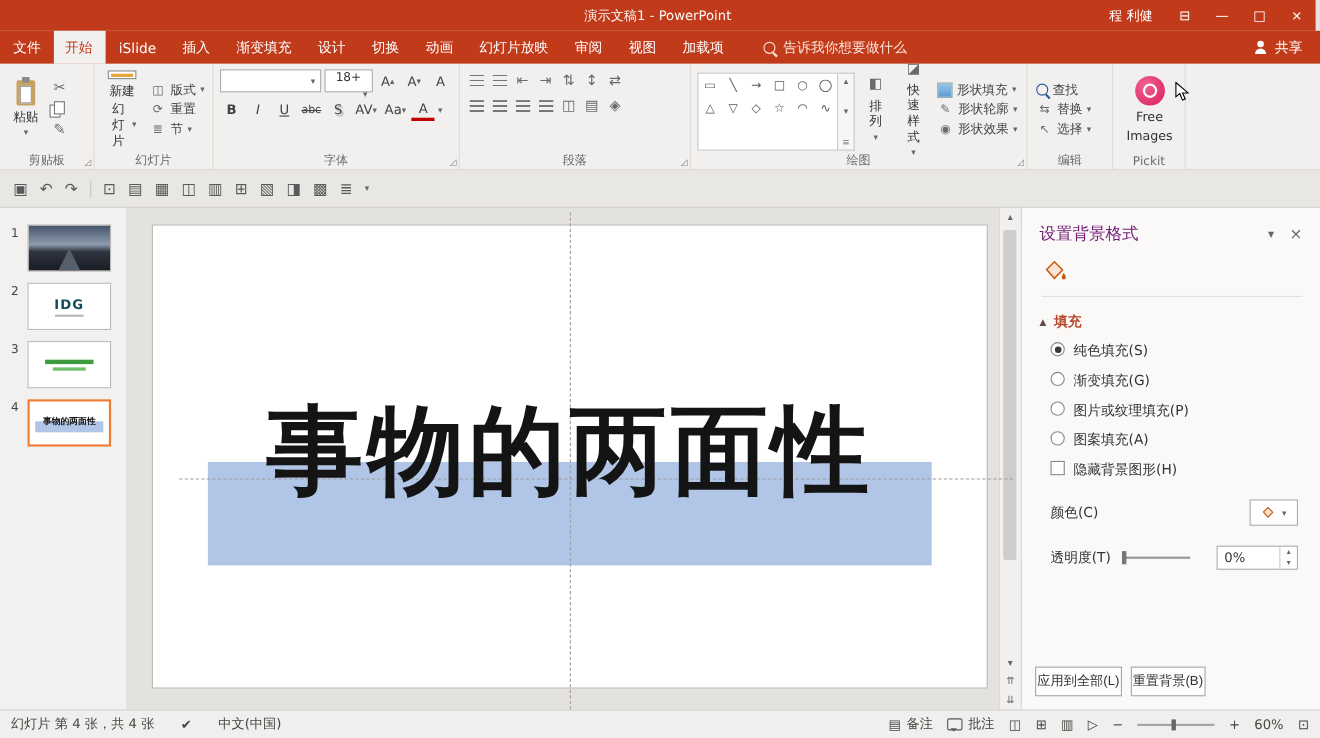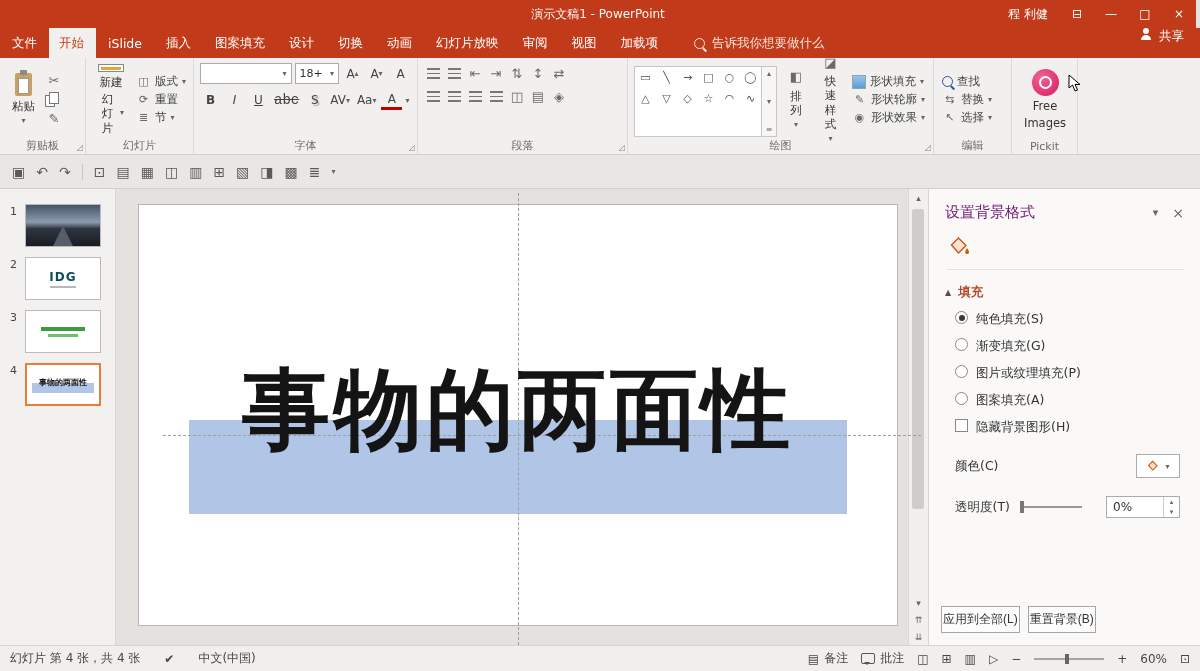--- a/index.html
+++ b/index.html
@@ -11,21 +11,21 @@
             font-size:12px;color:rgba(255,255,255,.96);}
   .tb-right{position:absolute;right:0;top:0;height:28px;display:flex;align-items:center;}
   .tb-user{font-size:12px;padding:0 12px;}
   .winbtn{width:34px;height:28px;display:flex;align-items:center;justify-content:center;font-size:12px;cursor:default;}
   
   .tabrow{position:absolute;top:28px;left:0;right:0;height:30px;background:#C13B1B;display:flex;align-items:stretch;
           color:#fff;font-size:12.5px;}
   .tab{display:flex;align-items:center;padding:0 12px;cursor:default;}
   .tab.active{background:#F1F0EE;color:#C13B1B;padding-left:10px;}
   .rb-search{display:flex;align-items:center;gap:7px;margin-left:16px;padding:0 8px;color:#FBE3DA;font-size:12.5px;}
-  .rb-share{margin-left:auto;display:flex;gap:7px;padding:0 16px;font-size:12.5px;}
+  .rb-share{margin-left:auto;display:flex;align-items:center;gap:7px;padding:0 16px;font-size:12.5px;}
   .mag{width:9px;height:9px;border:1.5px solid currentColor;border-radius:50%;position:relative;display:inline-block;}
   .mag::after{content:"";position:absolute;width:5px;height:1.5px;background:currentColor;
               transform:rotate(45deg);transform-origin:left center;left:8px;top:8px;}
   .person{width:12px;height:12px;position:relative;display:inline-block;}
   .person::before{content:"";position:absolute;top:0;left:3px;width:6px;height:6px;border-radius:50%;background:#fff;}
   .person::after{content:"";position:absolute;bottom:0;left:1px;width:10px;height:5px;border-radius:5px 5px 0 0;background:#fff;}
   
   .ribbon{position:absolute;top:58px;left:0;right:0;height:96px;background:#F1F0EE;border-bottom:1px solid #D2D0CE;
           display:flex;align-items:stretch;}
   .rgroup{position:relative;border-right:1px solid #DCDAD8;padding:4px 6px 17px 6px;display:flex;gap:4px;}
@@ -47,21 +47,21 @@
   .copyico::before{content:"";position:absolute;left:0;top:3px;width:8px;height:10px;border:1px solid #777;background:#fff;}
   .copyico::after{content:"";position:absolute;left:4px;top:0;width:8px;height:10px;border:1px solid #777;background:#fff;}
   .slideico{width:24px;height:18px;background:#fff;border:1px solid #888;position:relative;}
   .slideico::before{content:"";position:absolute;top:2px;left:2px;right:2px;height:3px;background:#E8A33D;}
   .combo{background:#fff;border:1px solid #ABABAB;height:19px;display:flex;align-items:center;
          font-size:11px;padding:0 4px;color:#333;gap:4px;}
   .frow{display:flex;align-items:center;gap:3px;margin:1px 0;}
   .fontbtn{display:inline-flex;align-items:center;justify-content:center;min-width:17px;height:17px;
            font-size:12px;color:#444;padding:0 2px;}
   .fb-b{font-weight:bold;} .fb-i{font-style:italic;} .fb-u{text-decoration:underline;}
-  .fb-s{text-decoration:line-through;font-size:14px;font-family:Liberation Mono, monospace;} .fb-sh{text-shadow:1.5px 1.5px 1px #aaa;}
+  .fb-s{text-decoration:line-through;font-size:10px;} .fb-sh{text-shadow:1.5px 1.5px 1px #aaa;}
   .fb-color{border-bottom:3px solid #C00000;line-height:1;}
   .gallery{display:grid;grid-template-columns:repeat(6,21px);grid-auto-rows:21px;background:#fff;border:1px solid #C8C6C4;}
   .gcell{display:flex;align-items:center;justify-content:center;font-size:11px;color:#555;}
   .gscroll{width:14px;border:1px solid #C8C6C4;border-left:none;background:#F7F6F5;display:flex;flex-direction:column;
            align-items:center;justify-content:space-between;padding:2px 0;font-size:8px;color:#666;}
   .chip{width:12px;height:12px;display:inline-block;background:linear-gradient(180deg,#9DC3E6,#5B9BD5);border:1px solid #8AA;}
   .pickit-circle{width:27px;height:27px;border-radius:50%;background:radial-gradient(circle at 35% 32%,#F06292,#D81B60);
                  position:relative;}
   .pickit-circle::after{content:"";position:absolute;inset:7px;border:2.5px solid #fff;border-radius:50%;}
   
@@ -149,21 +149,21 @@
       <span class="winbtn">□</span>
       <span class="winbtn">×</span>
     </div>
   </div>
 
   <div class="tabrow">
     <span class="tab">文件</span>
     <span class="tab active">开始</span>
     <span class="tab">iSlide</span>
     <span class="tab">插入</span>
-    <span class="tab">图案填充</span>
+    <span class="tab">渐变填充</span>
     <span class="tab">设计</span>
     <span class="tab">切换</span>
     <span class="tab">动画</span>
     <span class="tab">幻灯片放映</span>
     <span class="tab">审阅</span>
     <span class="tab">视图</span>
     <span class="tab">加载项</span>
     <span class="rb-search">
       <span class="mag"></span>
       <span>告诉我你想要做什么</span>
@@ -218,21 +218,21 @@
       </div>
       <span class="rgroup-label">幻灯片</span>
     </div>
 
     <div class="rgroup" style="width:224px;box-sizing:border-box;flex-direction:column;justify-content:flex-start;">
       <div class="frow">
         <span class="combo" style="width:104px;">
           <span></span>
           <span class="caret" style="margin-left:auto;">▾</span>
         </span>
-        <span class="combo" style="width:44px;">
+        <span class="combo" style="width:44px;flex-direction:column;">
           <span>18+</span>
           <span class="caret" style="margin-left:auto;">▾</span>
         </span>
         <span class="fontbtn">
           <span>A</span>
             <span class="caret">▴</span>
         </span>
         <span class="fontbtn">
           <span>A</span>
             <span class="caret">▾</span>

